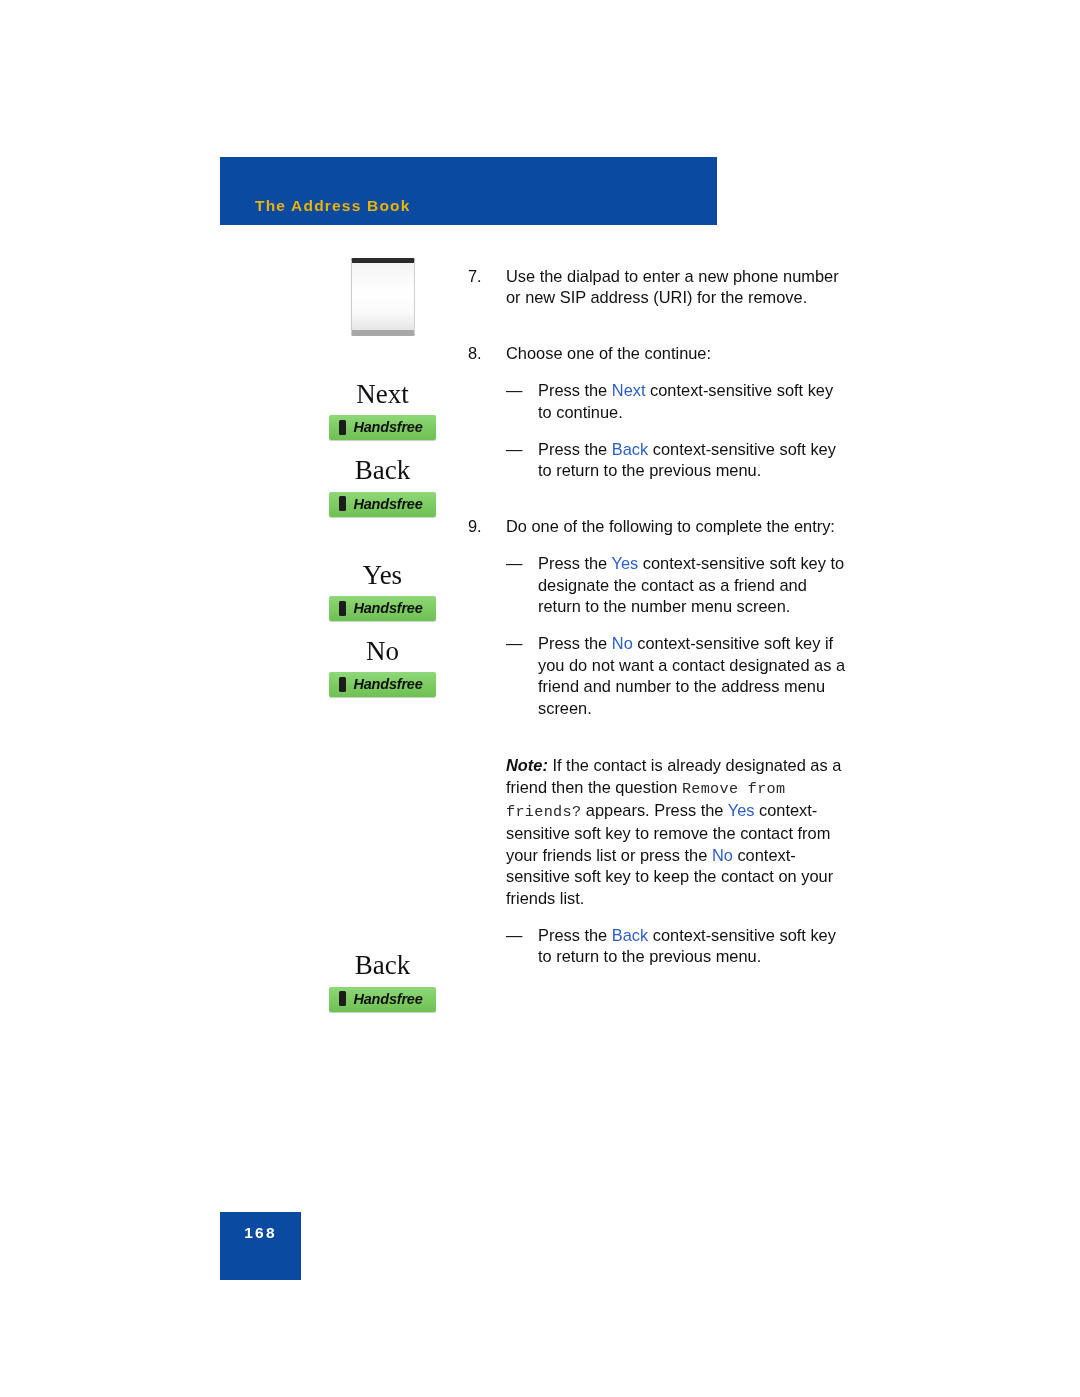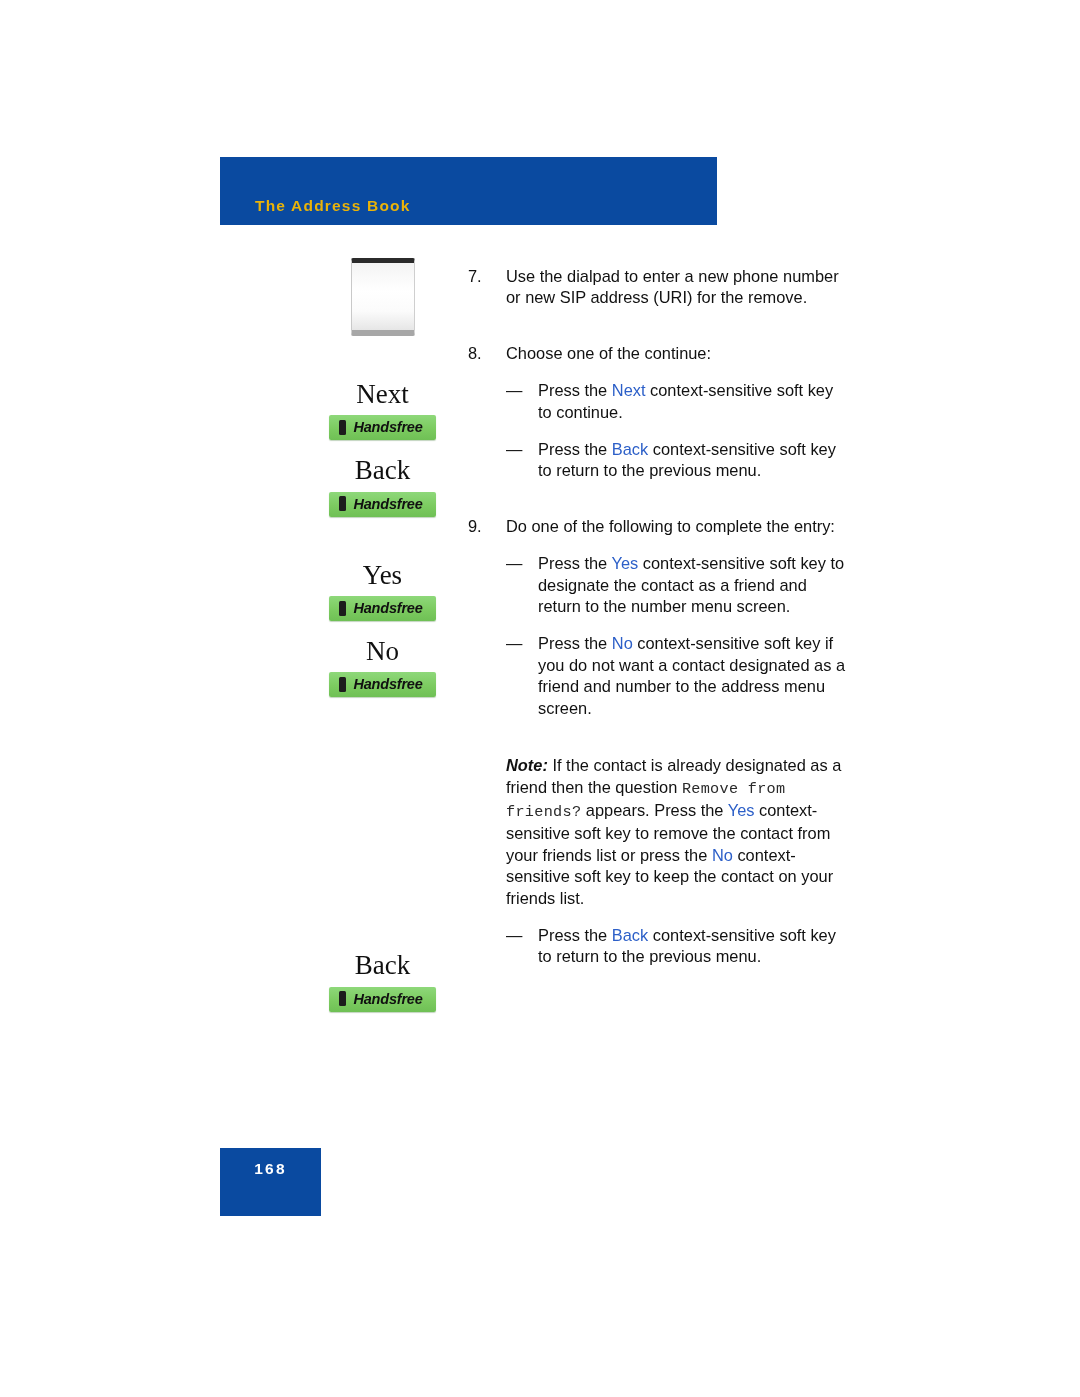--- a/index.html
+++ b/index.html
@@ -154,22 +154,22 @@
     font-family: "Liberation Mono", monospace;
     font-size: 15.2px;
     letter-spacing: 0.3px;
     color: #2a2a2a;
   }
 
   
   .page-footer {
     position: absolute;
     left: 220px;
-    top: 1148px;
-    width: 101px;
+    top: 1212px;
+    width: 81px;
     height: 68px;
     background: #0A4AA0;
   }
   .page-number {
     position: absolute;
     left: 0;
     right: 0;
     top: 12px;
     text-align: center;
     font-size: 15.5px;

